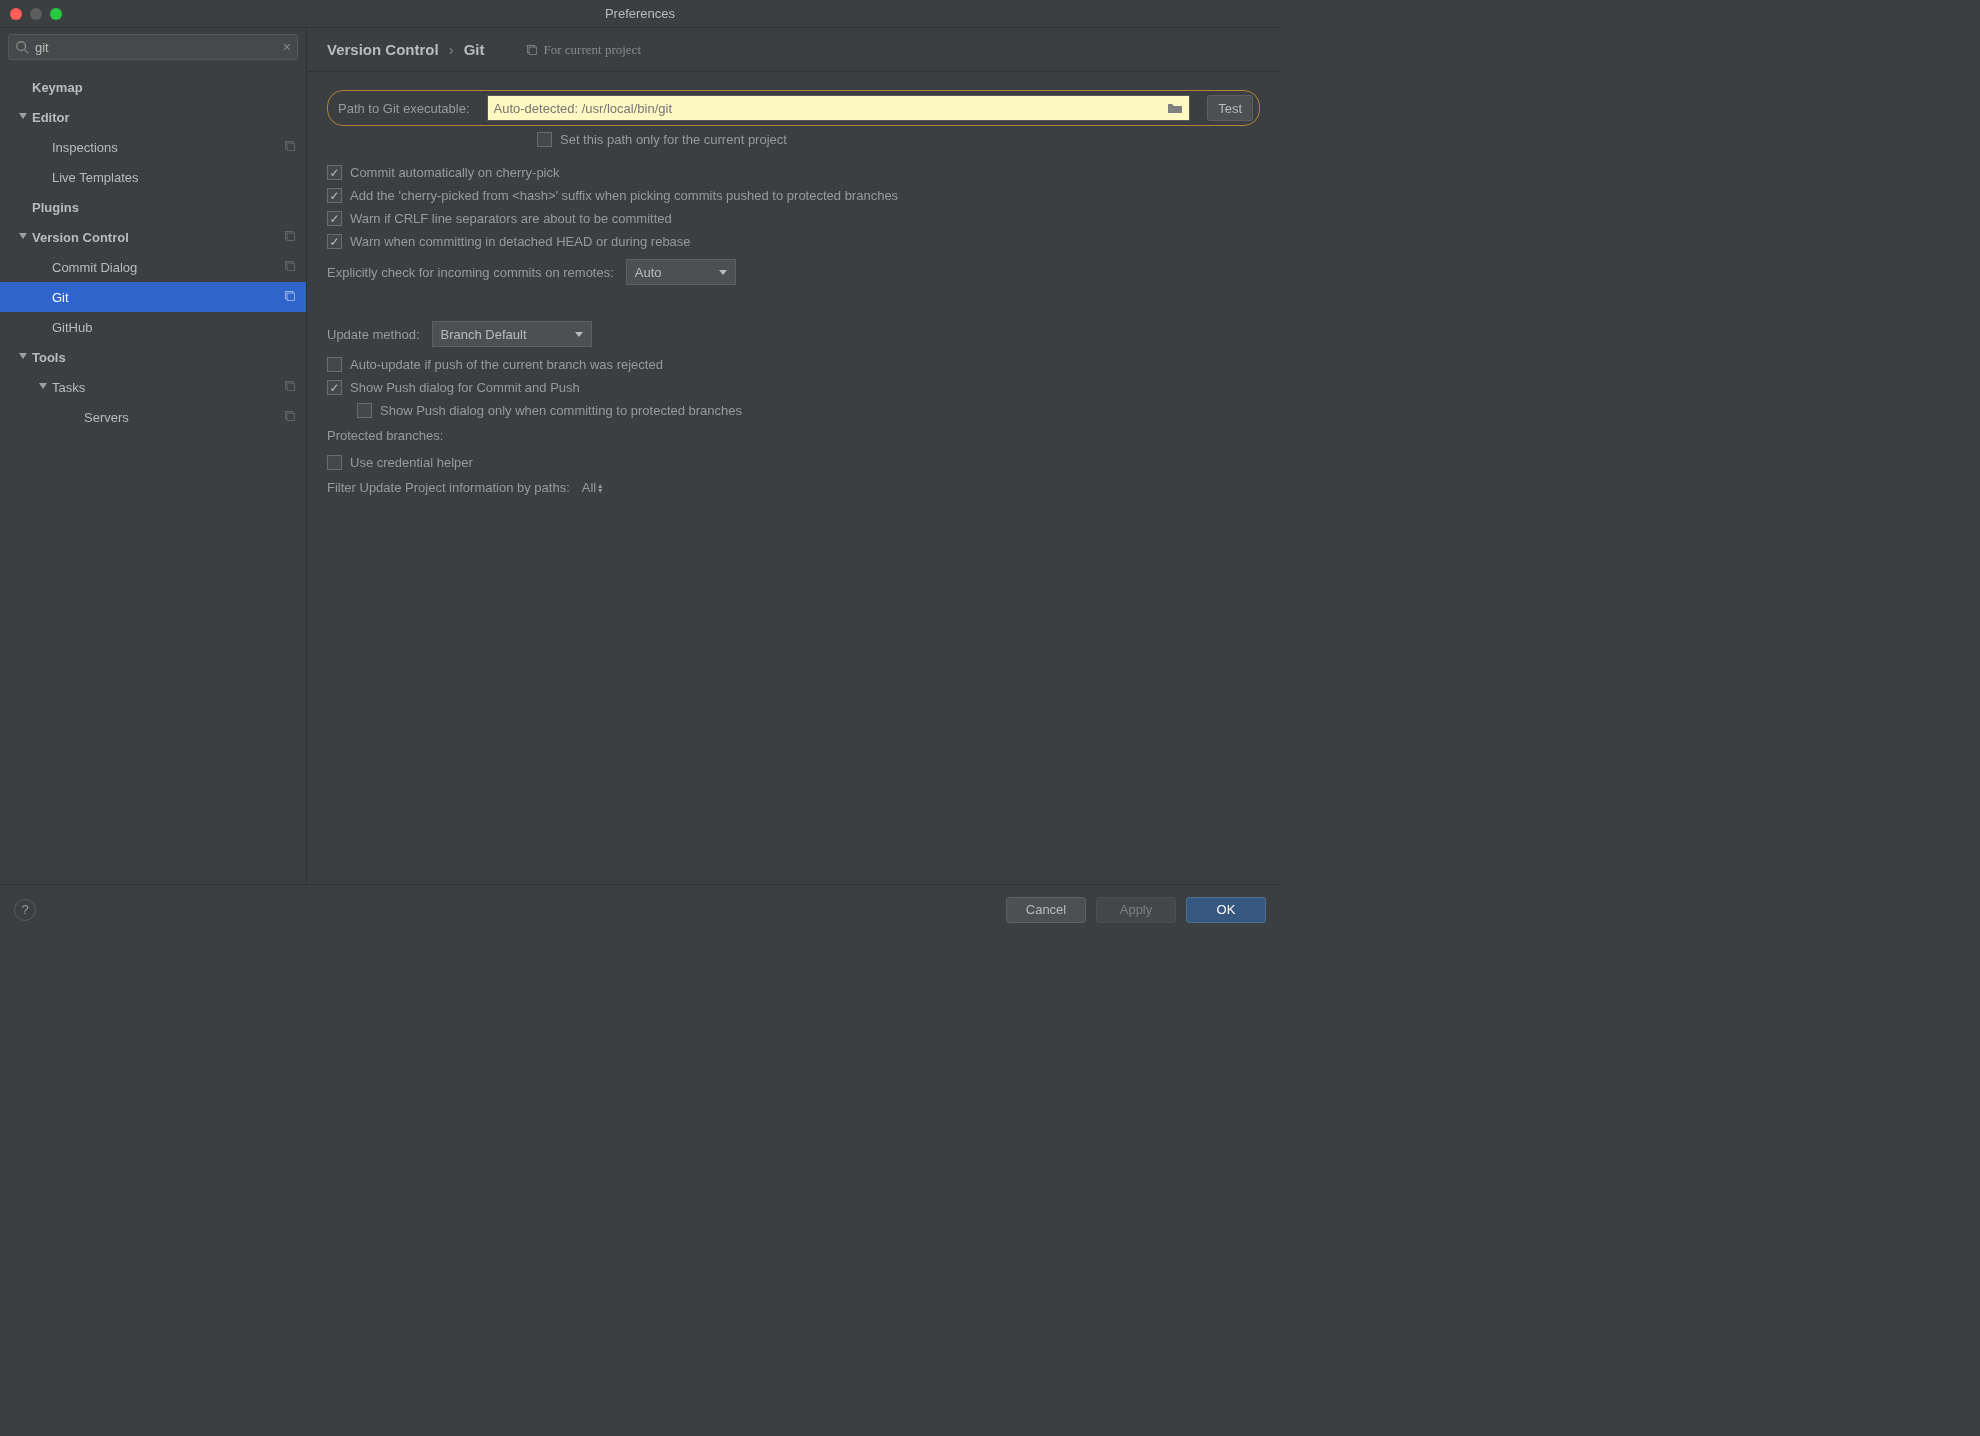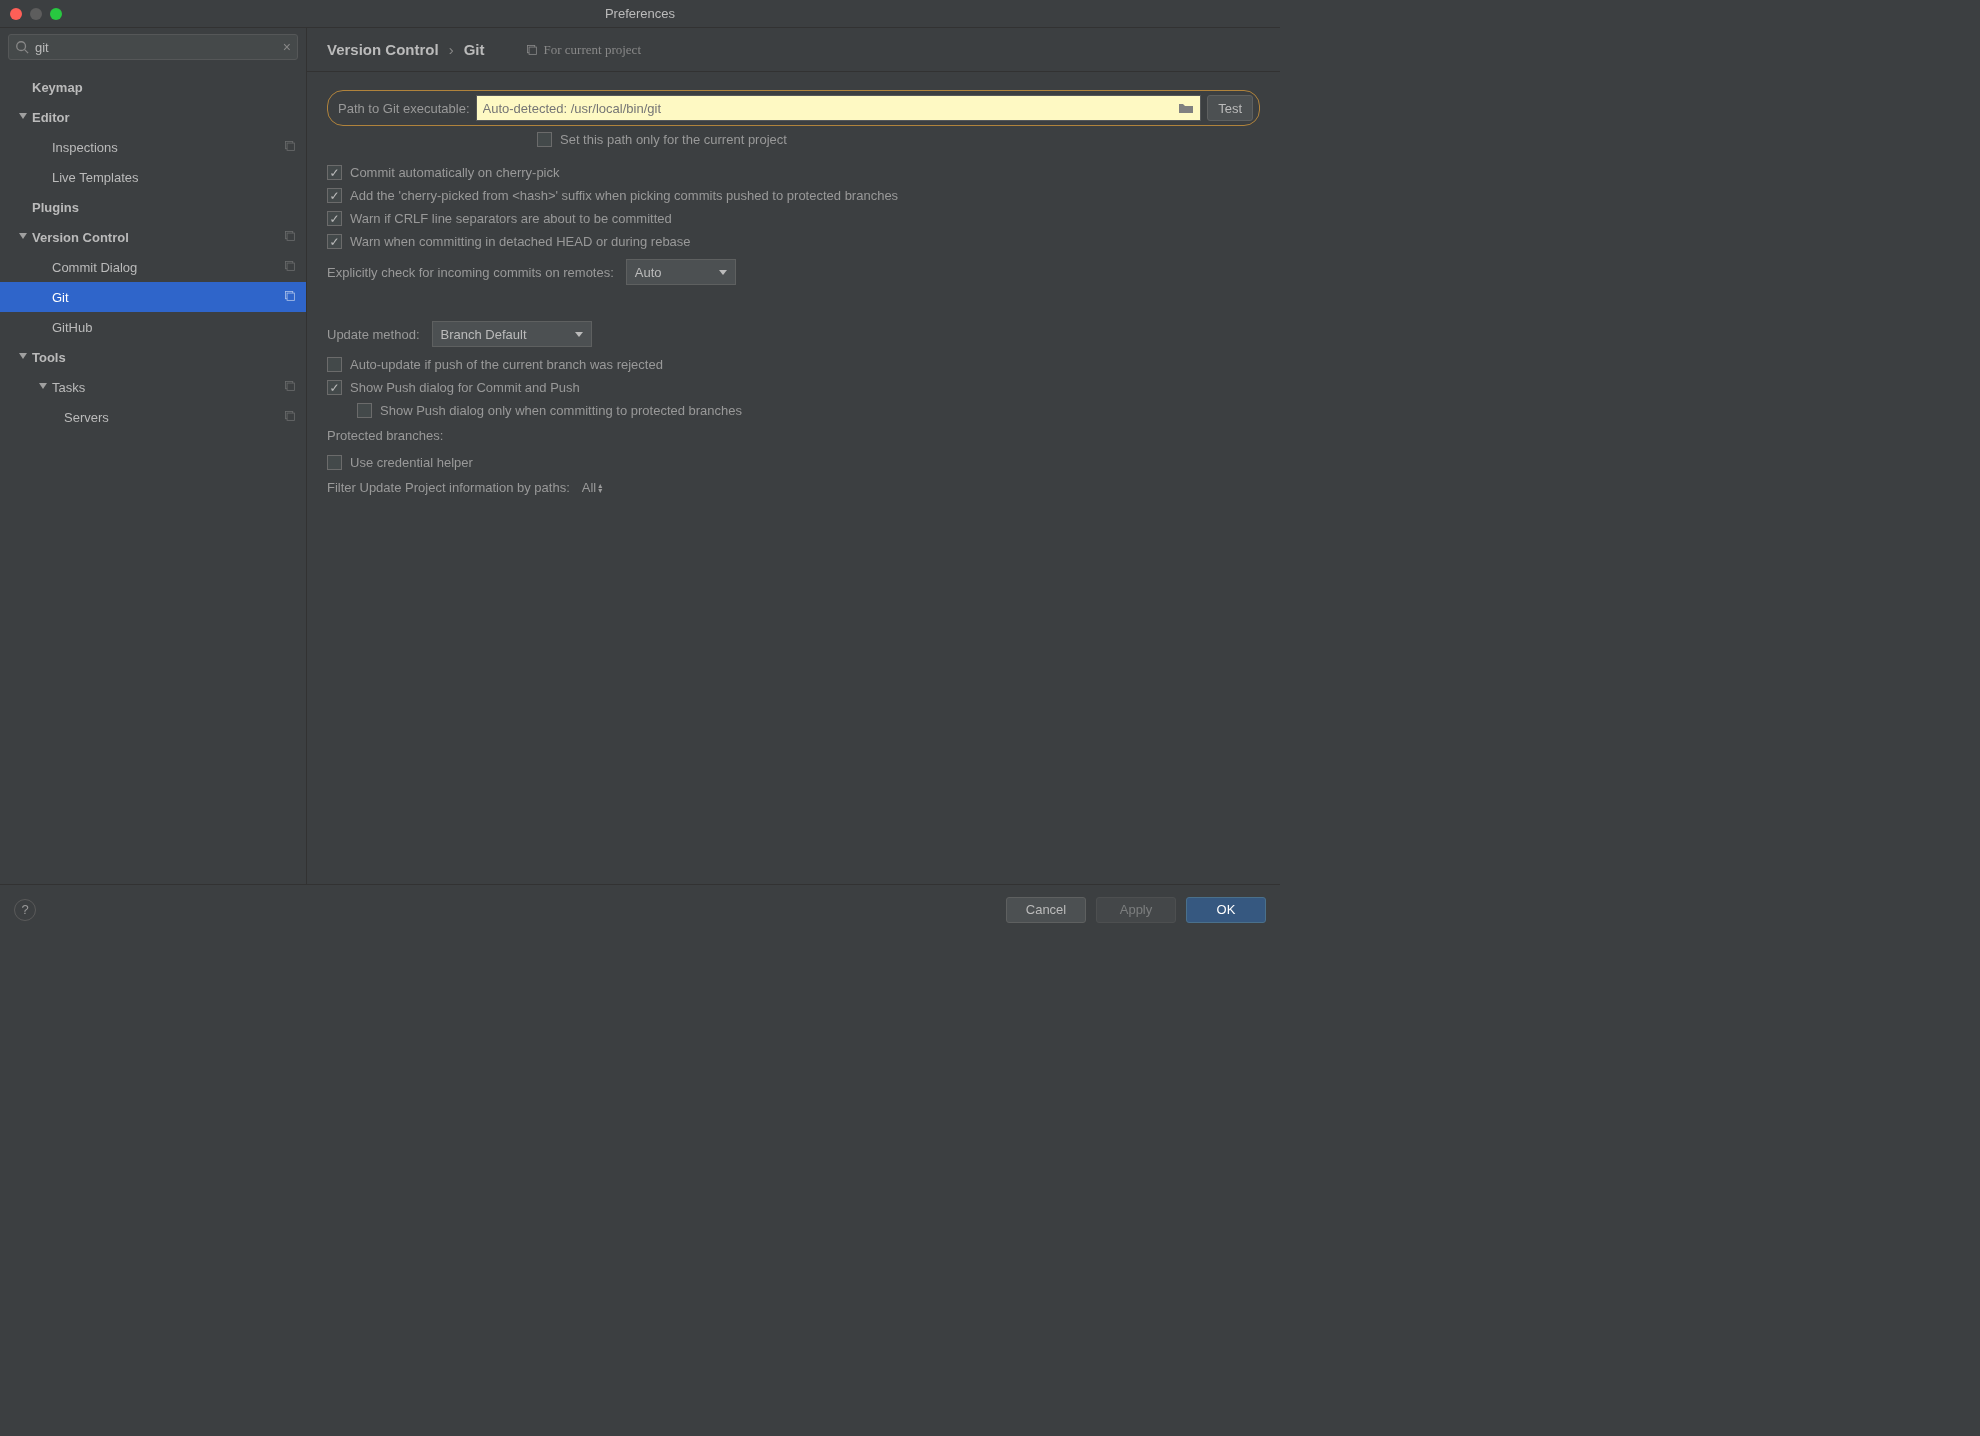--- a/index.html
+++ b/index.html
@@ -73,21 +73,21 @@
   font-size: 13px;
   position: relative;
 }
 .tree-item.bold { font-weight: 600; }
 .tree-item.selected { background: #2f65ca; color: #ffffff; }
 .tree-item .expand { width: 14px; display: inline-flex; align-items: center; justify-content: center; margin-right: 2px; }
 .tree-item .expand svg { transform: rotate(90deg); }
 .tree-item.leaf .expand { visibility: hidden; }
 .tree-item.d1 { padding-left: 16px; }
 .tree-item.d2 { padding-left: 36px; }
-.tree-item.d3 { padding-left: 48px; }
+.tree-item.d3 { padding-left: 24px; margin-left: 44px; }
 .tree-item .scope-icon {
   margin-left: auto;
   opacity: 0.6;
 }
 
 .main {
   flex: 1;
   display: flex;
   flex-direction: column;
   background: #3c3f41;
@@ -107,21 +107,21 @@
 .content {
   flex: 1;
   padding: 18px 20px;
   overflow: auto;
   font-size: 13px;
   color: #999;
 }
 .path-row {
   display: flex;
   align-items: center;
-  gap: 6px;
+  gap: 17px;
   border: 1px solid #b0833c;
   border-radius: 16px;
   padding: 4px 6px 4px 10px;
   margin-bottom: 6px;
 }
 .path-row .label { color: #999; white-space: nowrap; }
 .path-input-wrap {
   display: flex;
   align-items: center;
   flex: 1;

